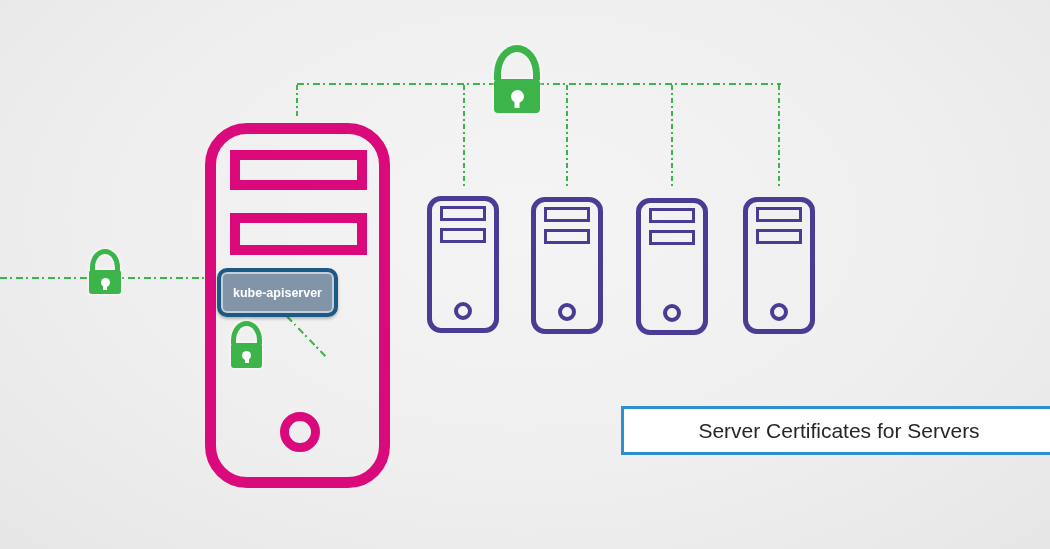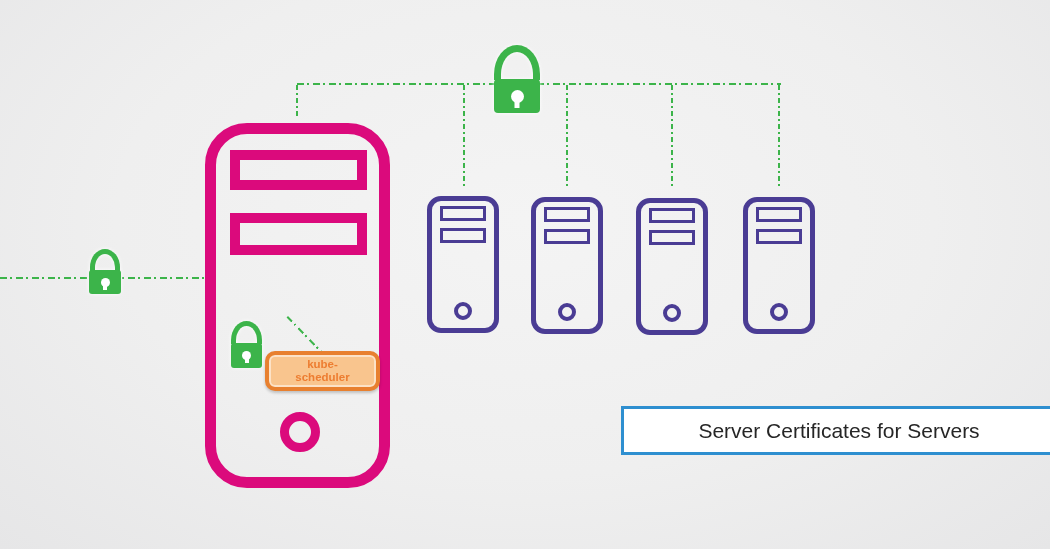--- a/index.html
+++ b/index.html
@@ -142,23 +142,22 @@
   <div id="lock-mid" class="lock">
     <div class="shackle"></div>
     <div class="body">
       <div class="keyhole"></div>
     </div>
   </div>
 
   <div id="master">
     <div id="m-slot1" class="m-slot"></div>
     <div id="m-slot2" class="m-slot"></div>
-    <div id="scheduler">
-      <span>kube-</span>
-      <span>scheduler</span>
+    <div id="apiserver">
+      <span>kube-apiserver</span>
     </div>
     <div id="m-power"></div>
   </div>
 
   <div id="w1" class="worker">
     <div class="w-slot s1"></div>
     <div class="w-slot s2"></div>
     <div class="w-power"></div>
   </div>
   <div id="w2" class="worker">

